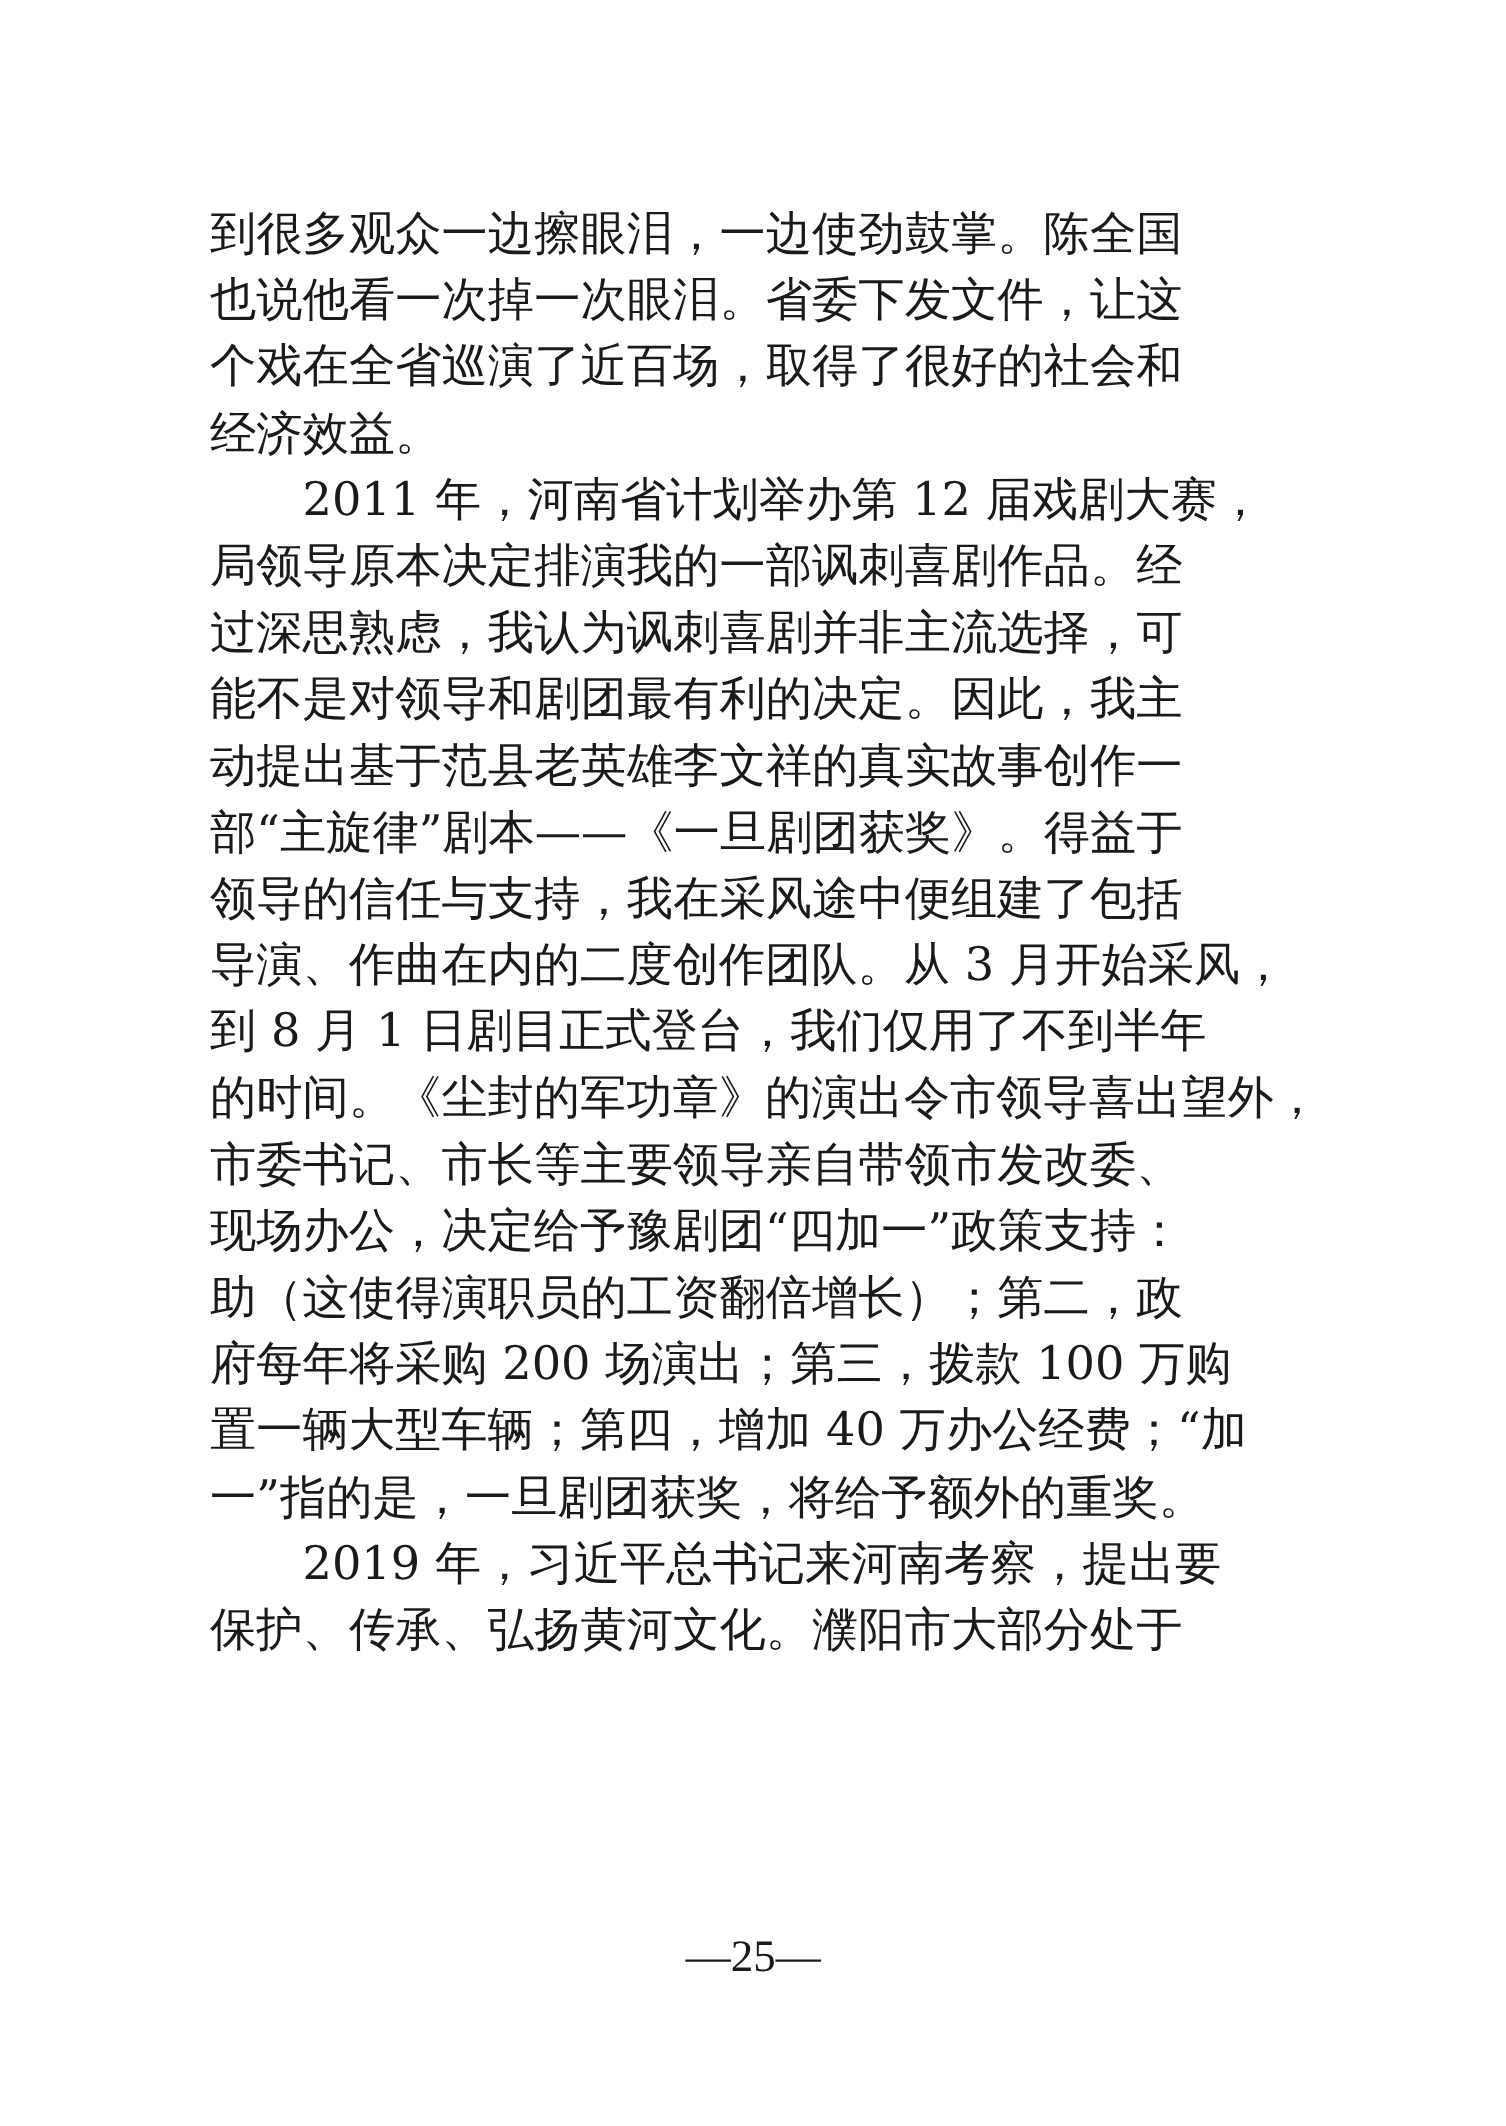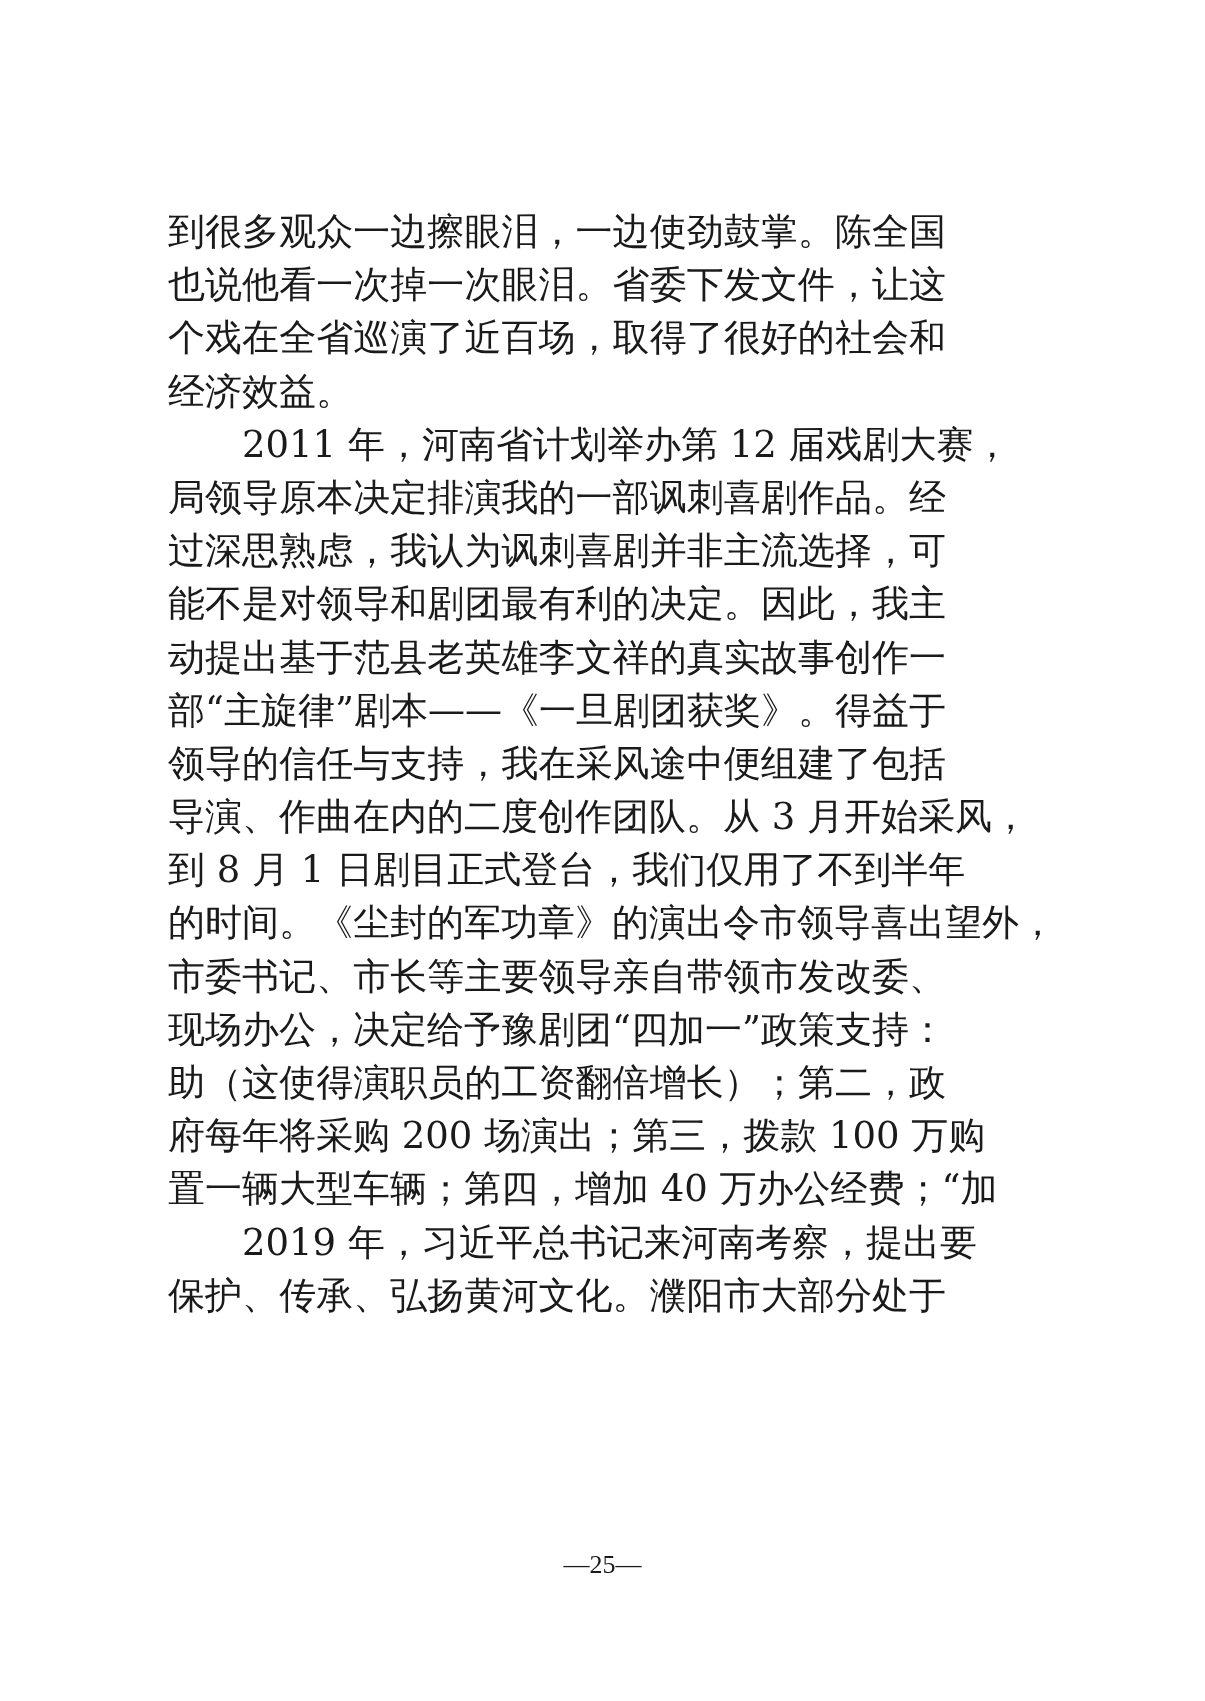--- a/index.html
+++ b/index.html
@@ -13,21 +13,20 @@
       position: relative;
       overflow: hidden;
       font-family: "DejaVu Serif", "Liberation Serif", serif;
       color: #1a1a1a;
     }
     .page {
       position: absolute;
       left: 168px;
       top: 160px;
       width: 778px;
-      margin-top: 45px;
     }
     .line {
       height: 53.2px;
       line-height: 53.2px;
       font-size: 37px;
       white-space: nowrap;
       text-align: justify;
       text-align-last: justify;
       letter-spacing: 0px;
     }
@@ -36,21 +35,21 @@
     }
     .line.indent {
       padding-left: 74px;
     }
     .page-number {
       position: absolute;
       left: 0;
       width: 1205px;
       top: 1545px;
       text-align: center;
-      font-size: 26px;
+      font-size: 36px;
       line-height: 40px;
       font-family: "Liberation Serif", "DejaVu Serif", serif;
       color: #1a1a1a;
     }
   </style>
 </head>
 <body>
 
 <div class="page">
 
@@ -70,20 +69,21 @@
     <div class="line">部“主旋律”剧本——《一旦剧团获奖》。得益于</div>
     <div class="line">领导的信任与支持，我在采风途中便组建了包括</div>
     <div class="line">导演、作曲在内的二度创作团队。从 3 月开始采风，</div>
     <div class="line">到 8 月 1 日剧目正式登台，我们仅用了不到半年</div>
     <div class="line">的时间。《尘封的军功章》的演出令市领导喜出望外，</div>
     <div class="line">市委书记、市长等主要领导亲自带领市发改委、</div>
     <div class="line">现场办公，决定给予豫剧团“四加一”政策支持：</div>
     <div class="line">助（这使得演职员的工资翻倍增长）；第二，政</div>
     <div class="line">府每年将采购 200 场演出；第三，拨款 100 万购</div>
     <div class="line">置一辆大型车辆；第四，增加 40 万办公经费；“加</div>
+    <div class="line">一”指的是，一旦剧团获奖，将给予额外的重奖。</div>
   </div>
 
   <div class="paragraph">
     <div class="line indent">2019 年，习近平总书记来河南考察，提出要</div>
     <div class="line">保护、传承、弘扬黄河文化。濮阳市大部分处于</div>
   </div>
 </div>
 
 <div class="page-number">—25—</div>
 

